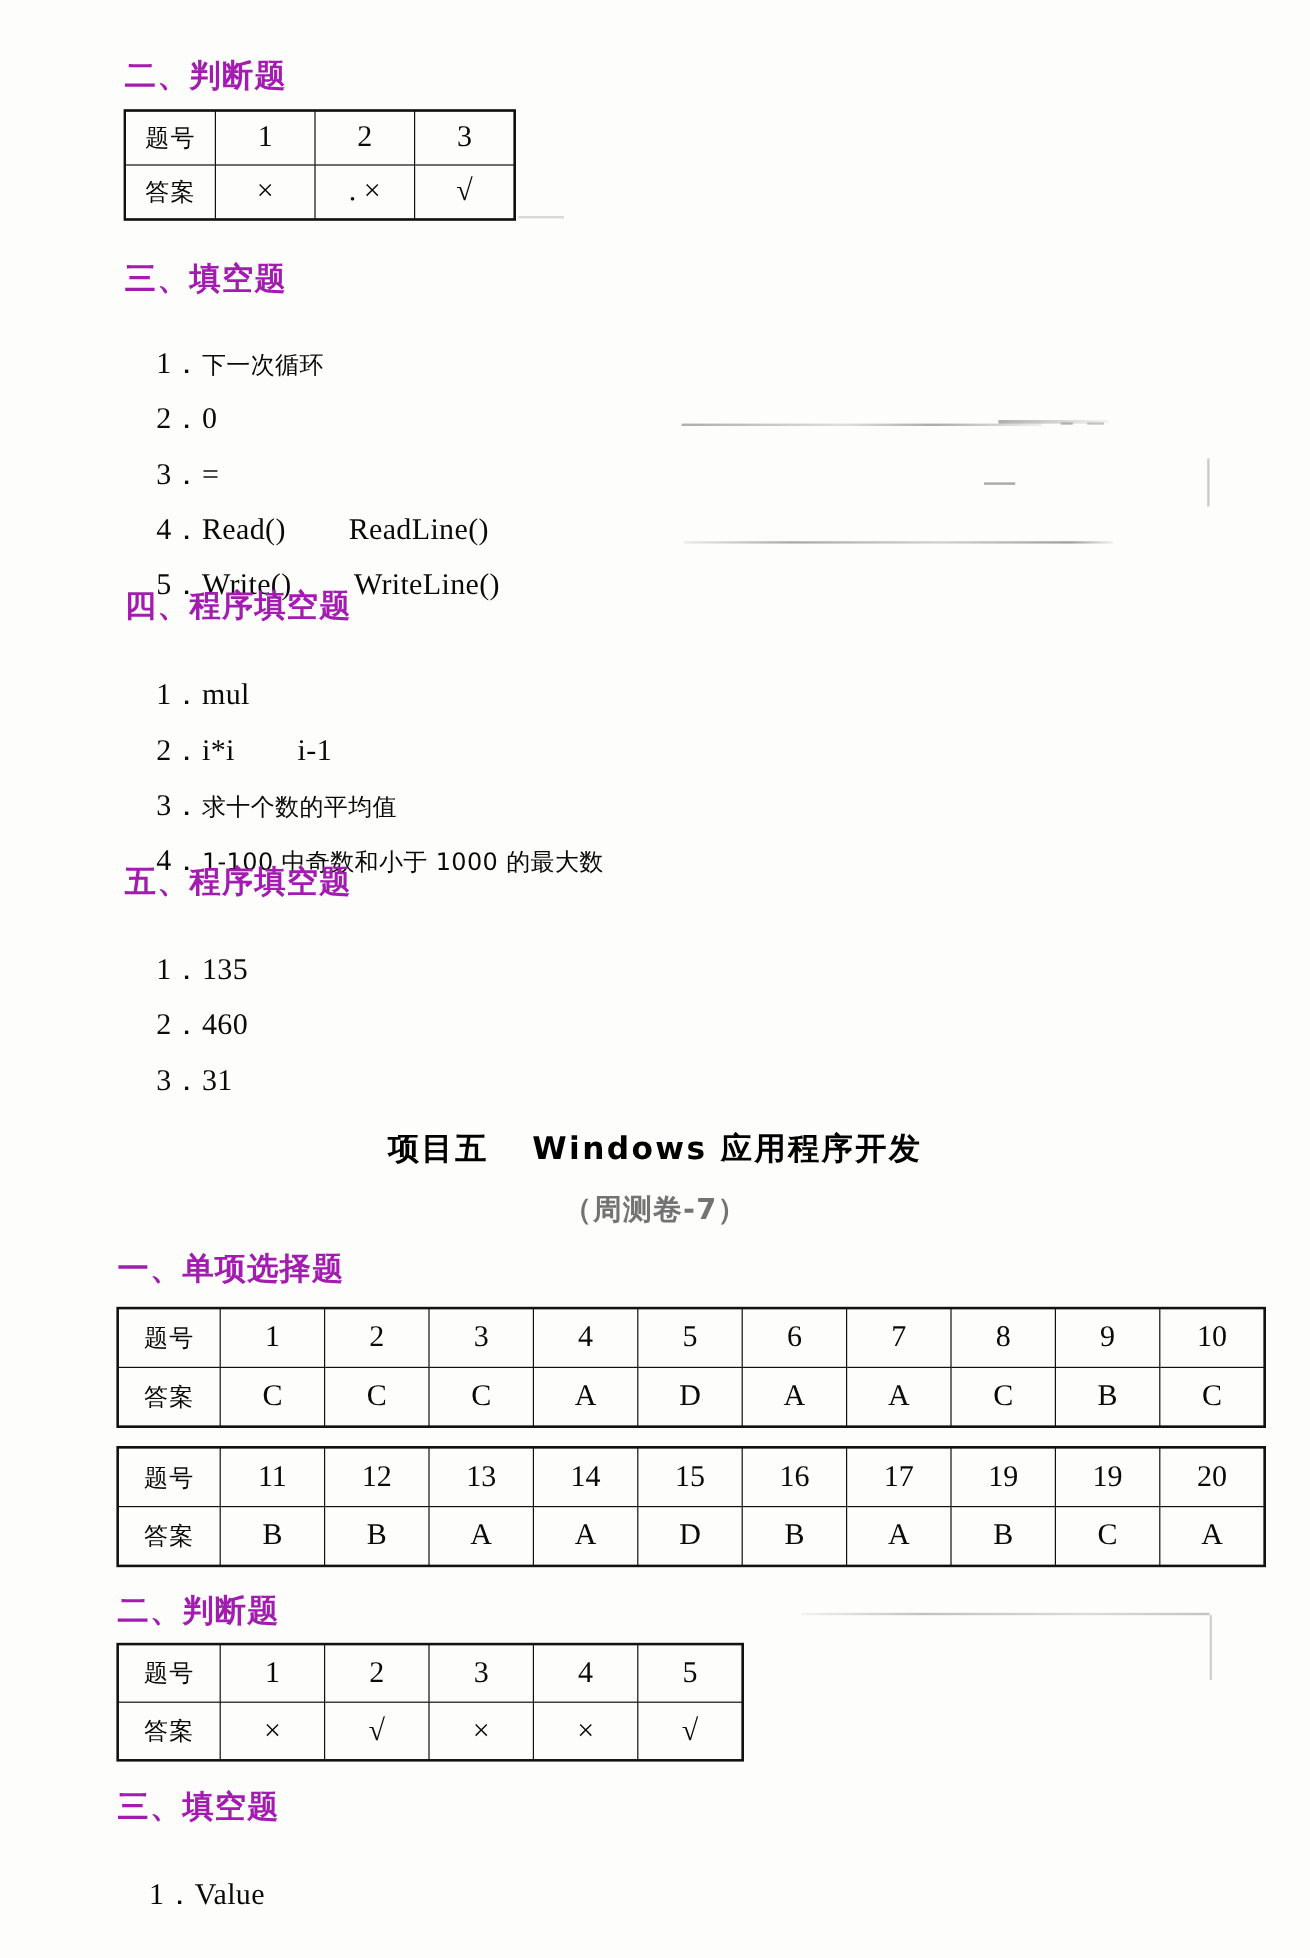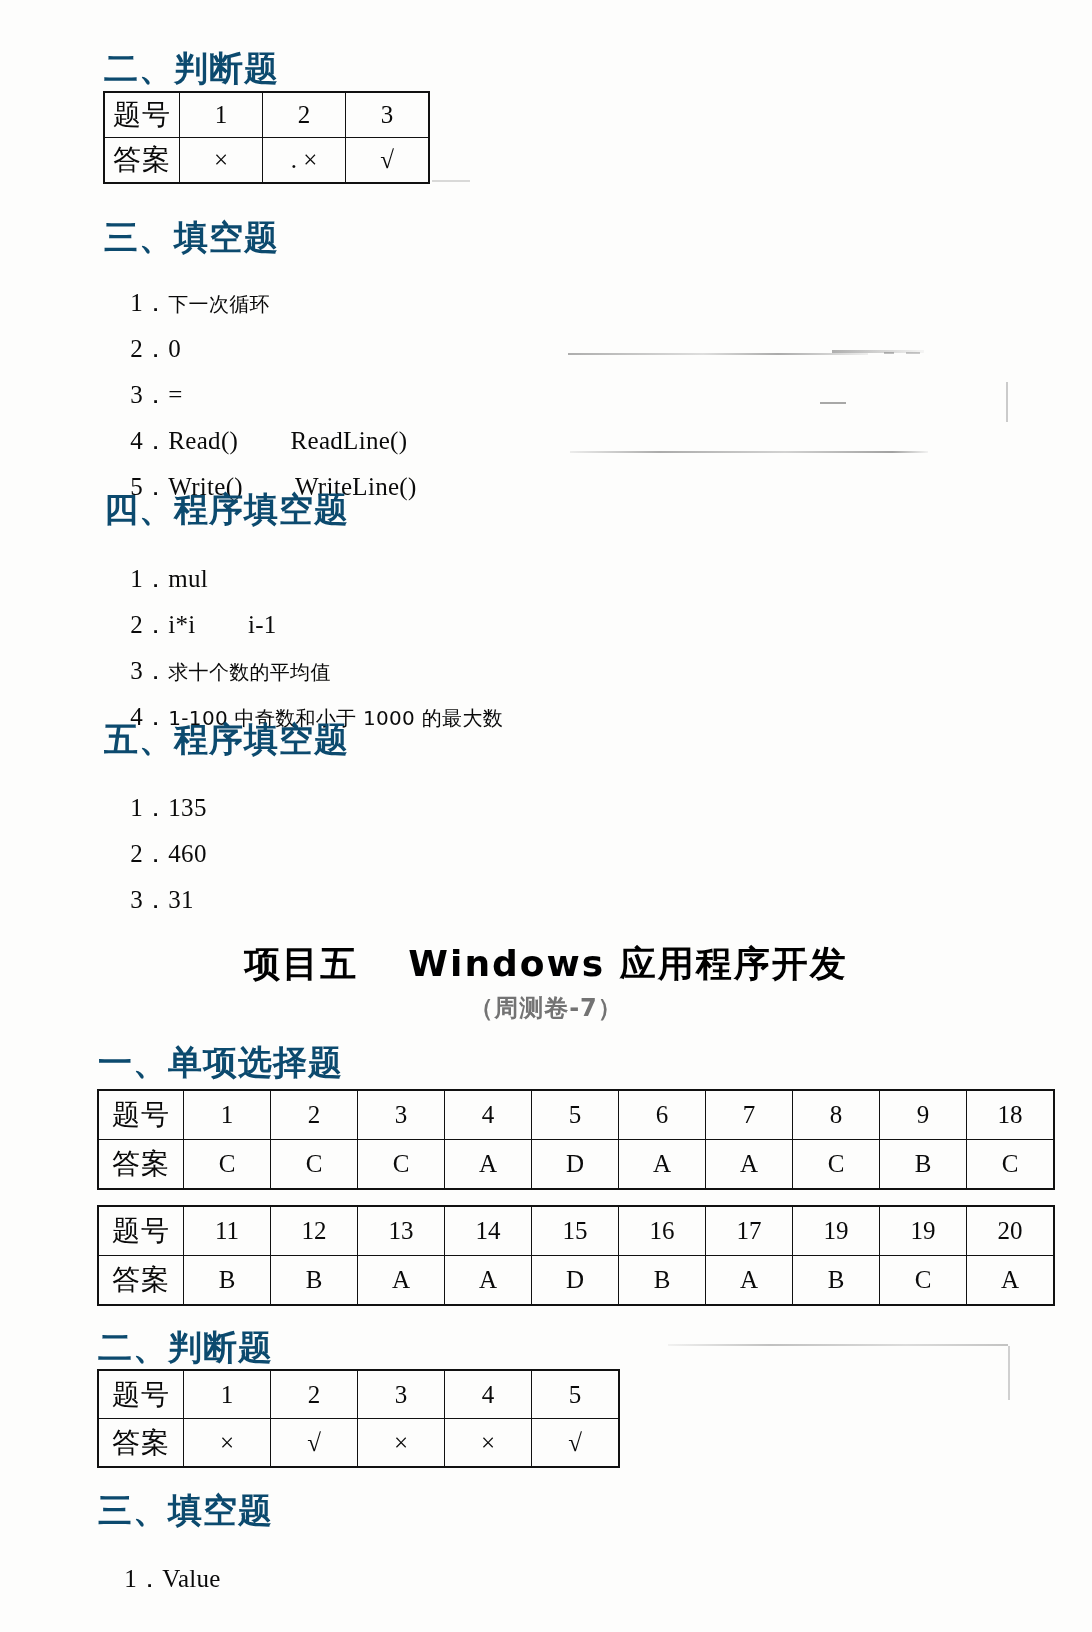--- a/index.html
+++ b/index.html
@@ -28,23 +28,23 @@
     left: 0; top: 0;
     width: 1092px;
     height: 1632px;
   }
 
   
   .sec-head {
     position: absolute;
     font-family: "DejaVu Sans", "Liberation Sans", sans-serif;
     font-weight: bold;
-    font-size: 34px;
+    font-size: 26px;
     letter-spacing: 1px;
-    color: #0c4a6e;
+    color: #a21caf;
     white-space: nowrap;
   }
 
   
   .ans-line {
     position: absolute;
     font-family: "Liberation Serif", "DejaVu Serif", serif;
     font-size: 25px;
     color: #0a0a0a;
     white-space: pre;
@@ -68,21 +68,21 @@
     border: 1.6px solid #111;
     text-align: center;
     vertical-align: middle;
     font-family: "Liberation Serif", "DejaVu Serif", serif;
     font-size: 25px;
     color: #0a0a0a;
     padding: 0;
   }
   table.ans-table td.lbl {
     font-family: "DejaVu Sans", "Liberation Sans", sans-serif;
-    font-size: 28px;
+    font-size: 20px;
     letter-spacing: 1px;
   }
   table.ans-table.thick {
     outline: 2.5px solid #111;
     outline-offset: -1px;
   }
 
   
   #tbl-judge1 { left: 104px; top: 92px; }
   #tbl-judge1 td { height: 44px; }
@@ -103,21 +103,21 @@
   #tbl-judge2 td.val { width: 86px; }
 
   
   #project-title {
     position: absolute;
     left: 0; top: 940px;
     width: 1092px;
     text-align: center;
     font-family: "DejaVu Sans", "Liberation Sans", sans-serif;
     font-weight: bold;
-    font-size: 36px;
+    font-size: 26px;
     letter-spacing: 2px;
     color: #000;
   }
   #project-title .gap { letter-spacing: 0; }
   #project-subtitle {
     position: absolute;
     left: 0; top: 992px;
     width: 1092px;
     text-align: center;
     font-family: "DejaVu Sans", "Liberation Sans", sans-serif;
@@ -257,21 +257,21 @@
       <td class="lbl">题号</td>
       <td class="val">1</td>
       <td class="val">2</td>
       <td class="val">3</td>
       <td class="val">4</td>
       <td class="val">5</td>
       <td class="val">6</td>
       <td class="val">7</td>
       <td class="val">8</td>
       <td class="val">9</td>
-      <td class="val">18</td>
+      <td class="val">10</td>
     </tr>
     <tr>
       <td class="lbl">答案</td>
       <td class="val">C</td>
       <td class="val">C</td>
       <td class="val">C</td>
       <td class="val">A</td>
       <td class="val">D</td>
       <td class="val">A</td>
       <td class="val">A</td>

